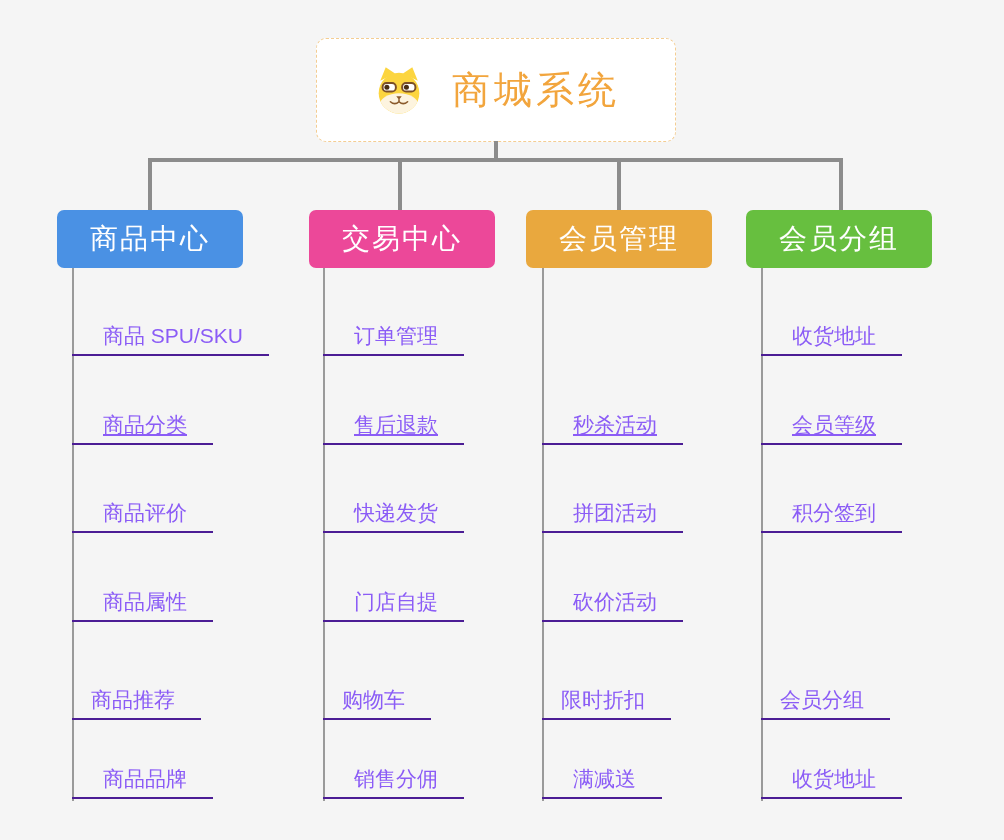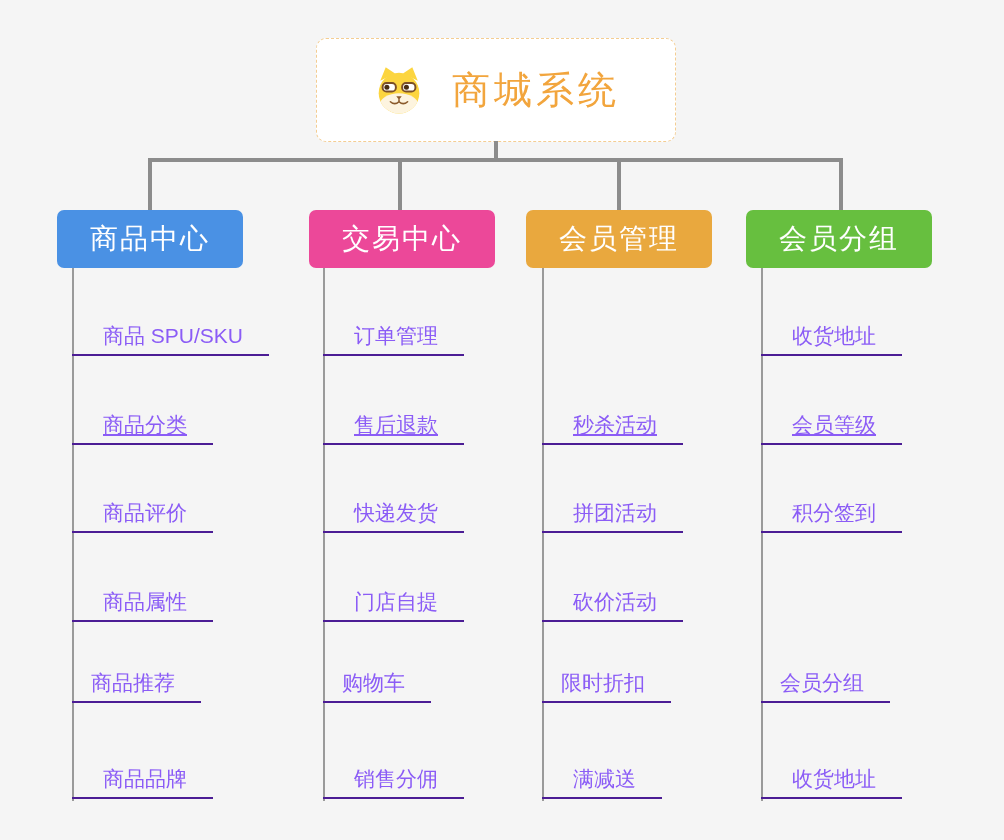--- a/index.html
+++ b/index.html
@@ -84,21 +84,21 @@
     color: #8b5cf6;
     padding: 0 26px 4px 31px;
     border-bottom: 2px solid #4c1d95;
     white-space: nowrap;
     cursor: pointer;
   }
   .r0 { top: 54px; }
   .r1 { top: 143px; text-decoration: underline; }
   .r2 { top: 231px; }
   .r3 { top: 320px; }
-  .r4 { top: 401px; padding-left: 19px; }
+  .r4 { top: 418px; padding-left: 19px; }
   .r5 { top: 497px; }
 </style>
 </head>
 <body>
 
 <div class="canvas">
 
   <div class="root-node">
     <svg class="root-icon" viewBox="0 0 64 64" xmlns="http://www.w3.org/2000/svg" aria-hidden="true">
       <defs>

